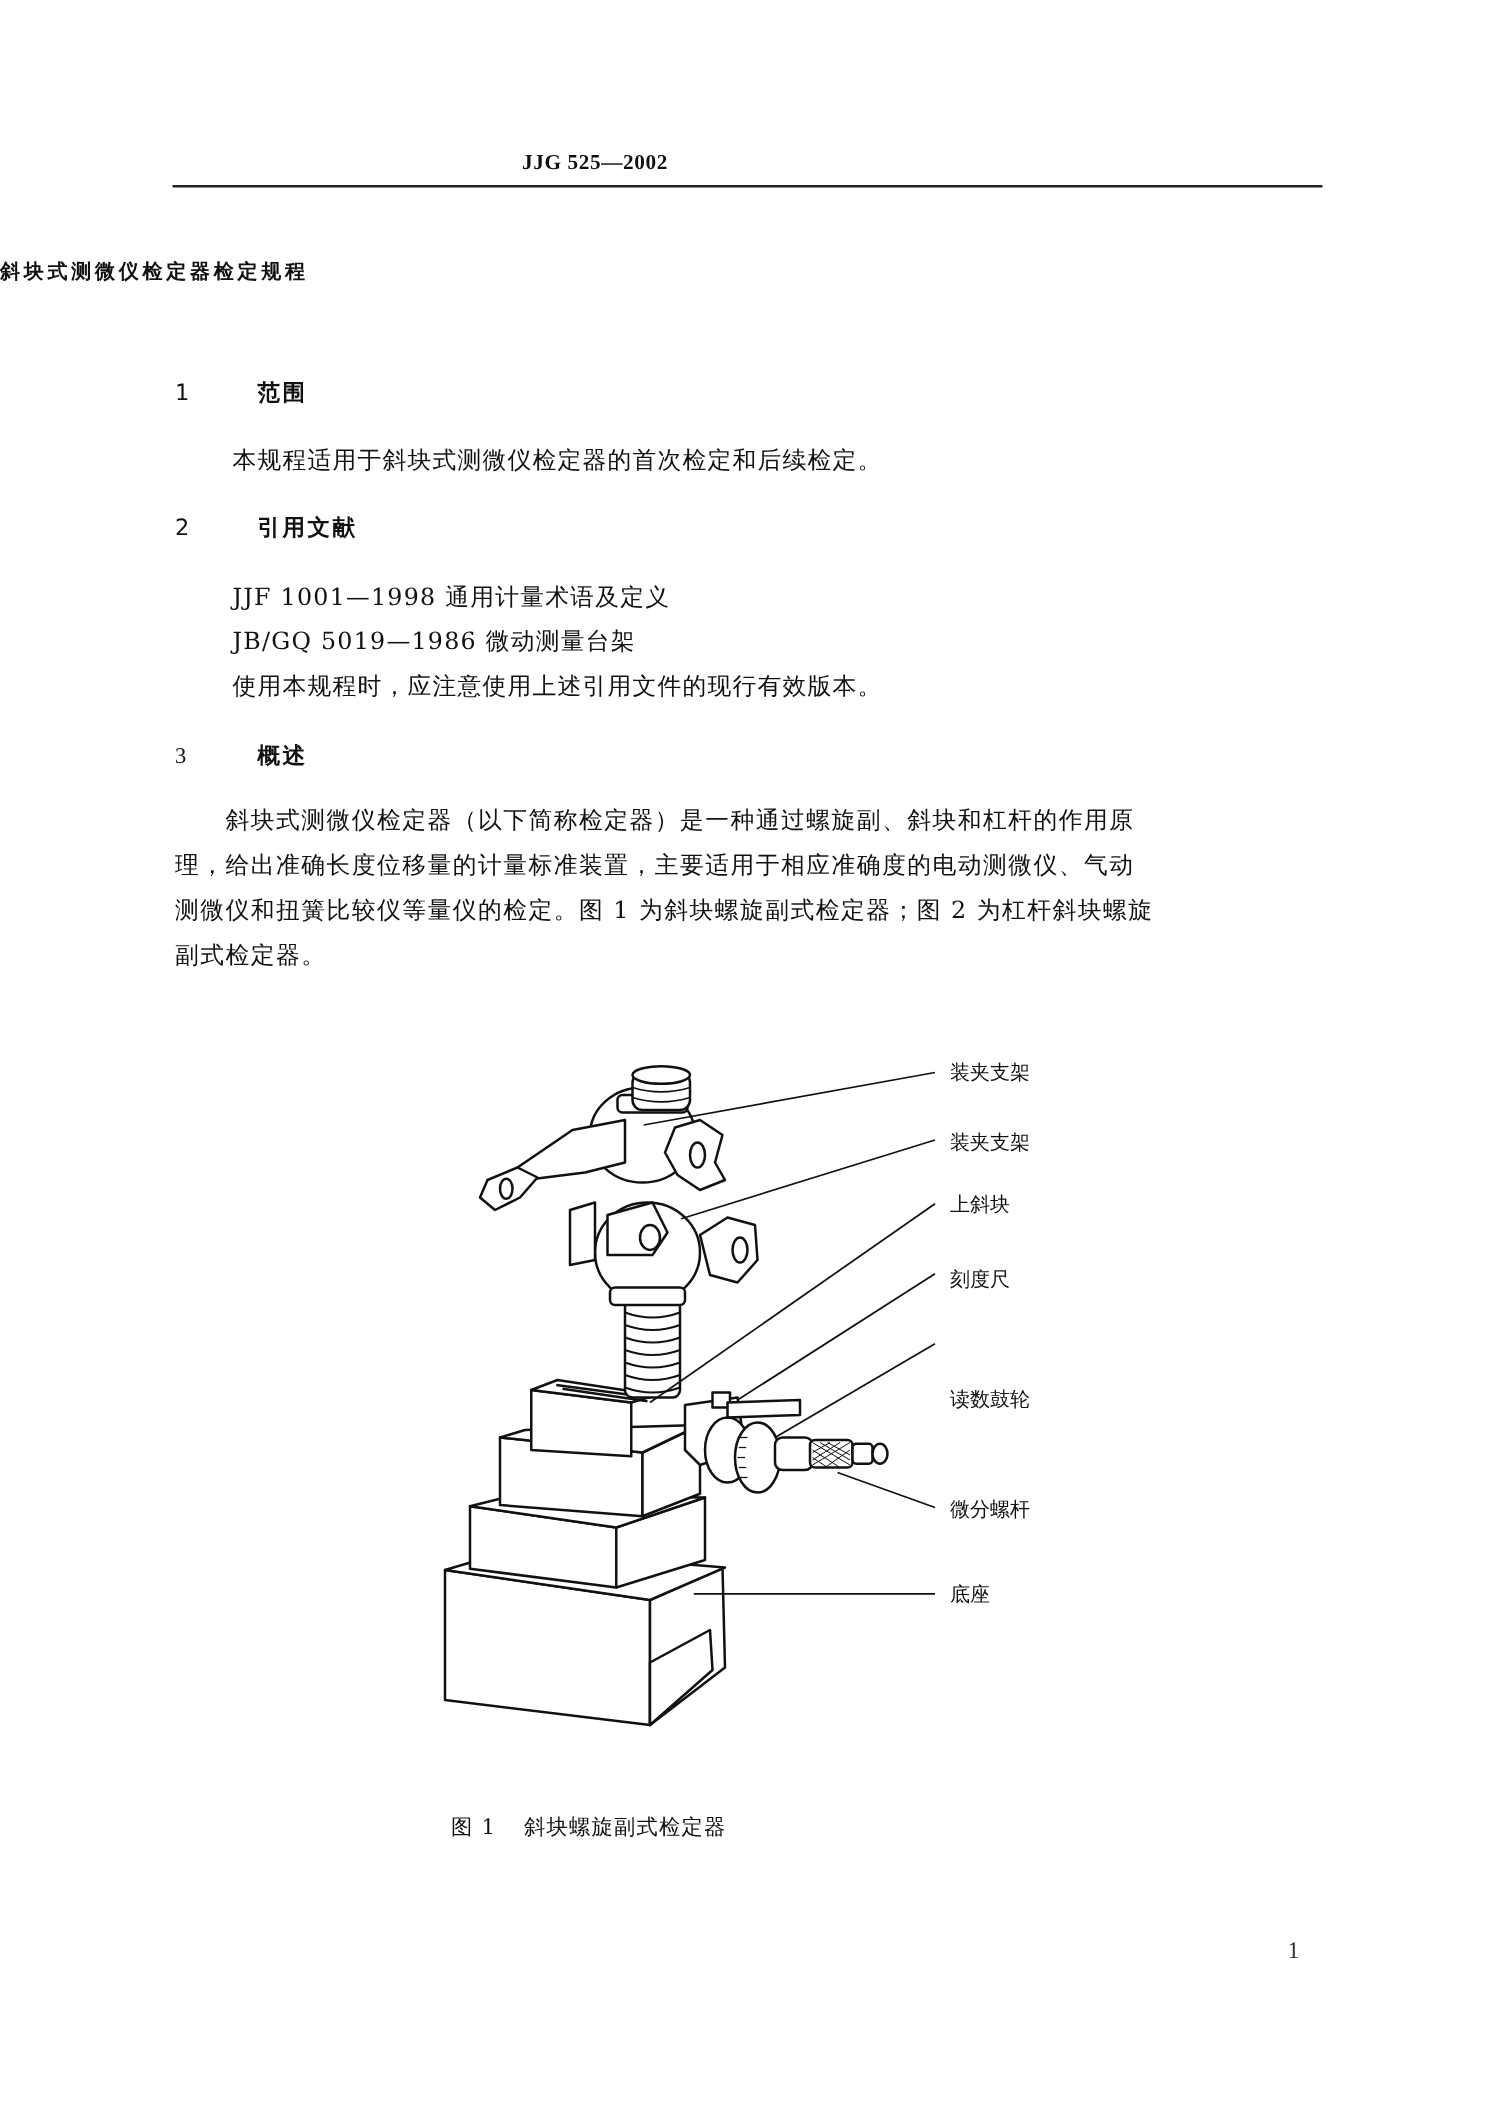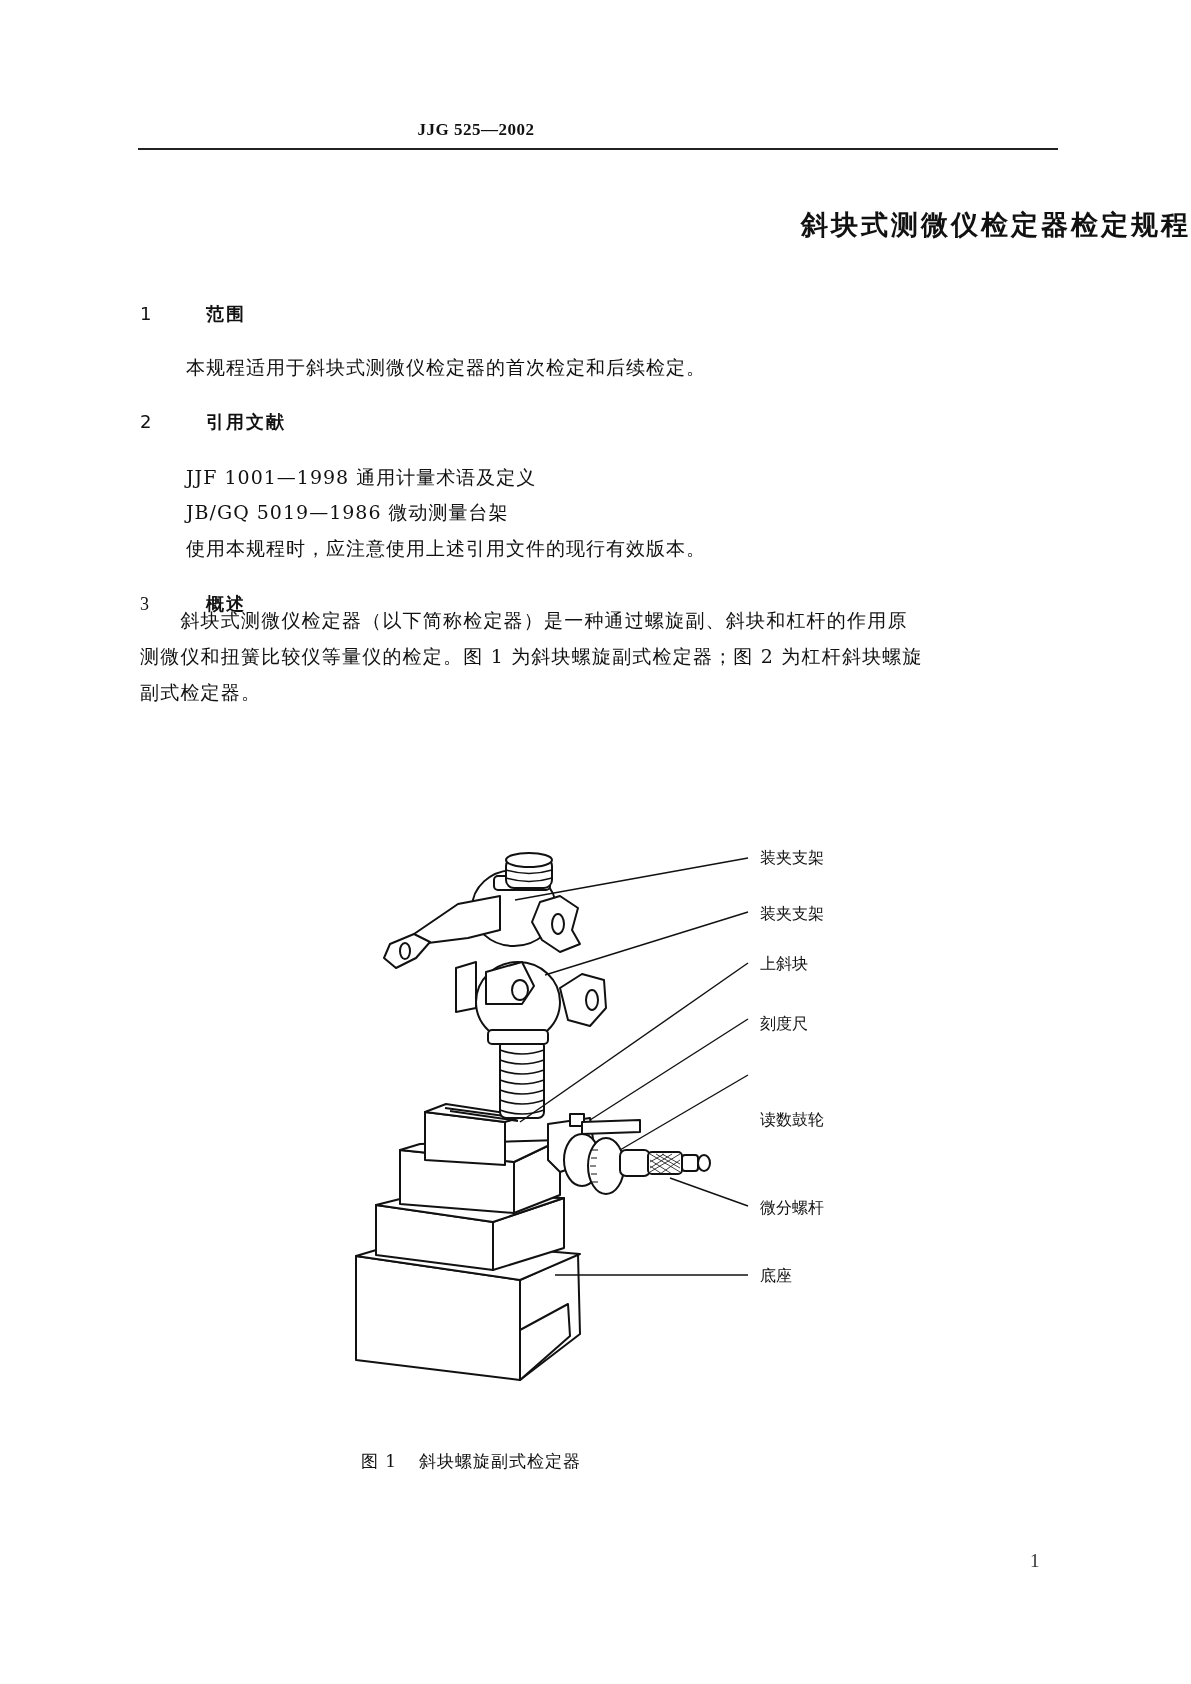--- a/index.html
+++ b/index.html
@@ -1,20 +1,20 @@
 <!DOCTYPE html>
 <html><head>
 <meta charset="utf-8">
 <style>
   html, body { margin:0; padding:0; background:#ffffff; }
   body { width:1191px; height:1684px; position:relative; overflow:hidden; color:#111; font-family:"DejaVu Serif", serif; }
   .abs { position:absolute; }
   .hdr { left:0; width:952px; top:120px; text-align:center; font-family:"Liberation Serif", serif; font-weight:bold; font-size:17px; letter-spacing:0.5px; color:#111; }
   .rule { left:138px; width:920px; top:148px; height:2px; background:#222; }
-  .title { left:0; width:1191px; top:207px; text-align:right; font-family:"DejaVu Sans", sans-serif; font-weight:bold; font-size:27px; letter-spacing:3px; color:#111; }
+  .title { left:0; width:1191px; top:207px; text-align:left; font-family:"DejaVu Sans", sans-serif; font-weight:bold; font-size:16px; letter-spacing:3px; color:#111; }
   .sec { left:140px; font-family:"DejaVu Sans", sans-serif; font-weight:bold; font-size:18px; color:#111; }
   .sec .num { display:inline-block; width:34px; font-weight:normal; }
   .sec .lbl { letter-spacing:2px;margin-left:32px; }
   .para { left:186px; font-family:"DejaVu Serif", serif; font-size:19px; color:#111; letter-spacing:1px; white-space:nowrap; }
   .body-block { left:140px; width:930px; font-family:"DejaVu Serif", serif; font-size:19px; color:#111; letter-spacing:1.2px; line-height:36px; }
   .body-block .line { white-space:nowrap; }
   .fig-label { font-family:"DejaVu Serif", serif; font-size:16px; color:#111; white-space:nowrap; }
   .caption { left:0; width:942px; top:1450px; text-align:center; font-family:"DejaVu Serif", serif; font-size:17px; color:#111; letter-spacing:1px; }
   .caption .fnum { margin-right:22px; }
   .pagenum { left:1030px; top:1550px; font-family:"Liberation Serif", serif; font-size:19px; color:#333; }
@@ -36,22 +36,23 @@
 <div class="abs sec" style="top:410px;">
   <span class="num">2</span><span class="lbl">引用文献</span>
 </div>
 <div class="abs para" style="top:465px;">JJF 1001—1998 通用计量术语及定义</div>
 <div class="abs para" style="top:500px;">JB/GQ 5019—1986 微动测量台架</div>
 <div class="abs para" style="top:536px;">使用本规程时，应注意使用上述引用文件的现行有效版本。</div>
 
 <div class="abs sec" style="top:592px;font-family:Liberation Serif, serif;">
   <span class="num">3</span><span class="lbl">概述</span>
 </div>
-<div class="abs body-block" style="top:602px;">
+<div class="abs body-block" style="top:638px;">
   <div class="line">　　斜块式测微仪检定器（以下简称检定器）是一种通过螺旋副、斜块和杠杆的作用原</div>
+  <div class="line">理，给出准确长度位移量的计量标准装置，主要适用于相应准确度的电动测微仪、气动</div>
   <div class="line">测微仪和扭簧比较仪等量仪的检定。图 1 为斜块螺旋副式检定器；图 2 为杠杆斜块螺旋</div>
   <div class="line">副式检定器。</div>
 </div>
 
 <svg class="fig" width="1191" height="1684" xmlns="http://www.w3.org/2000/svg">
   <g fill="#fff" stroke="#111" stroke-width="2" stroke-linejoin="round">
 
     <g>
       <polygon points="356,1256 520,1280 520,1380 356,1360"></polygon>
       <polygon points="520,1280 578,1254 580,1334 520,1380"></polygon>

